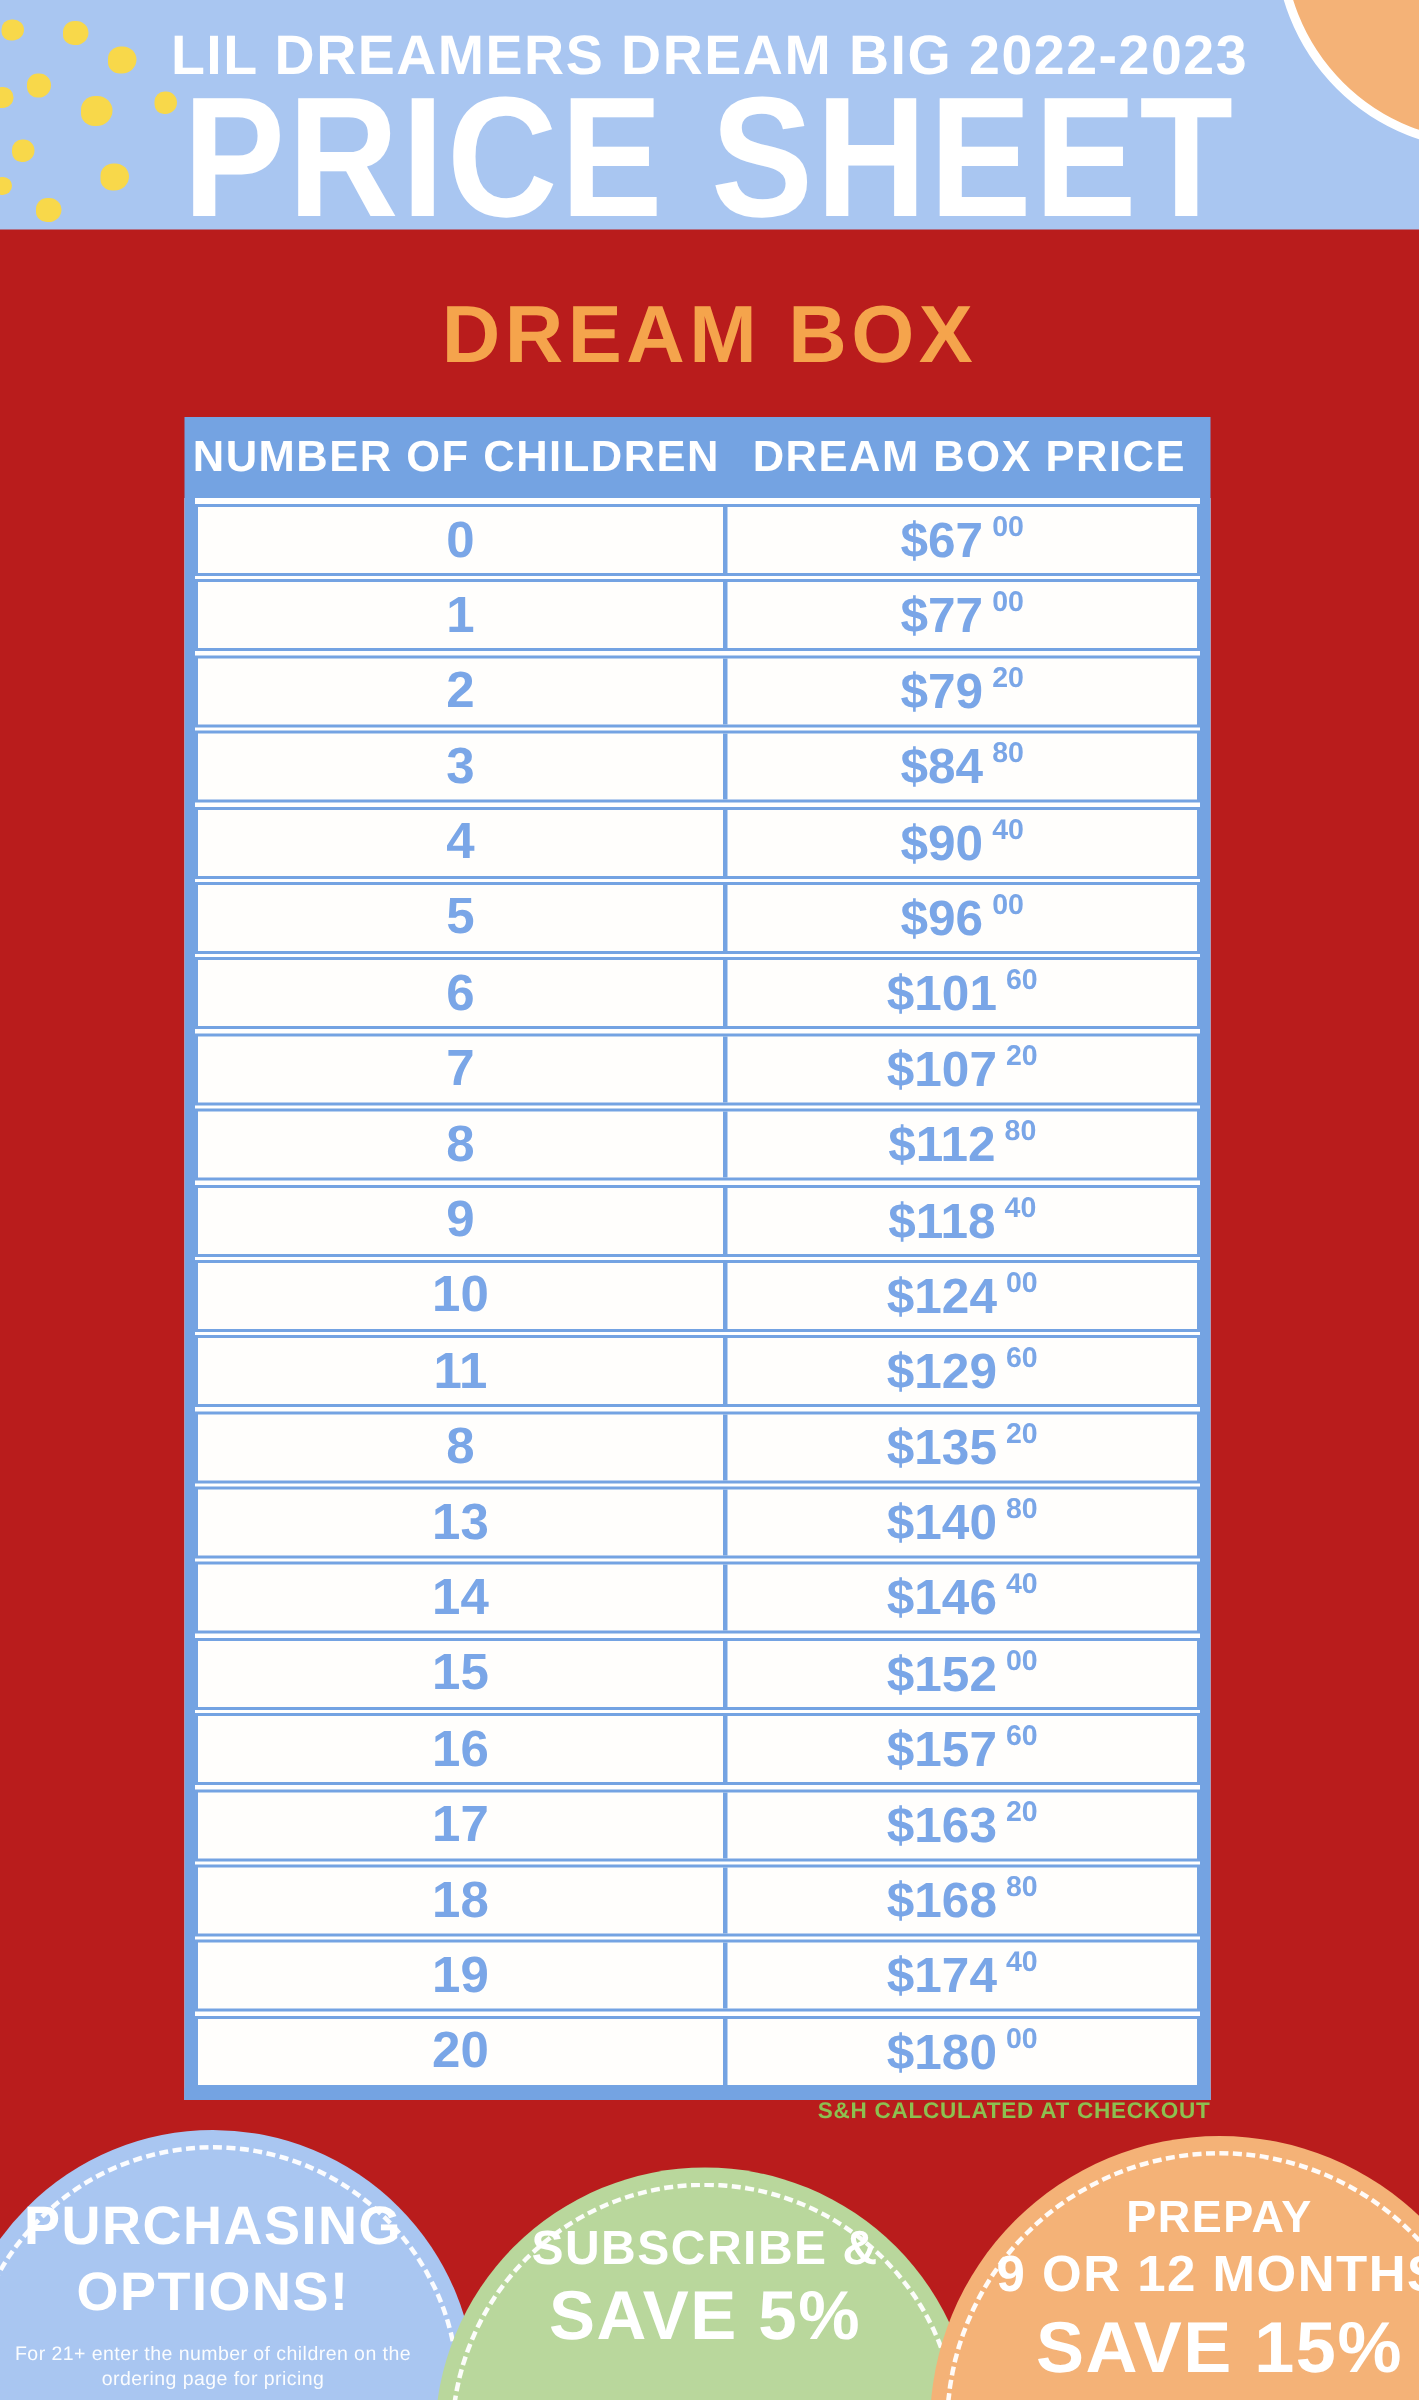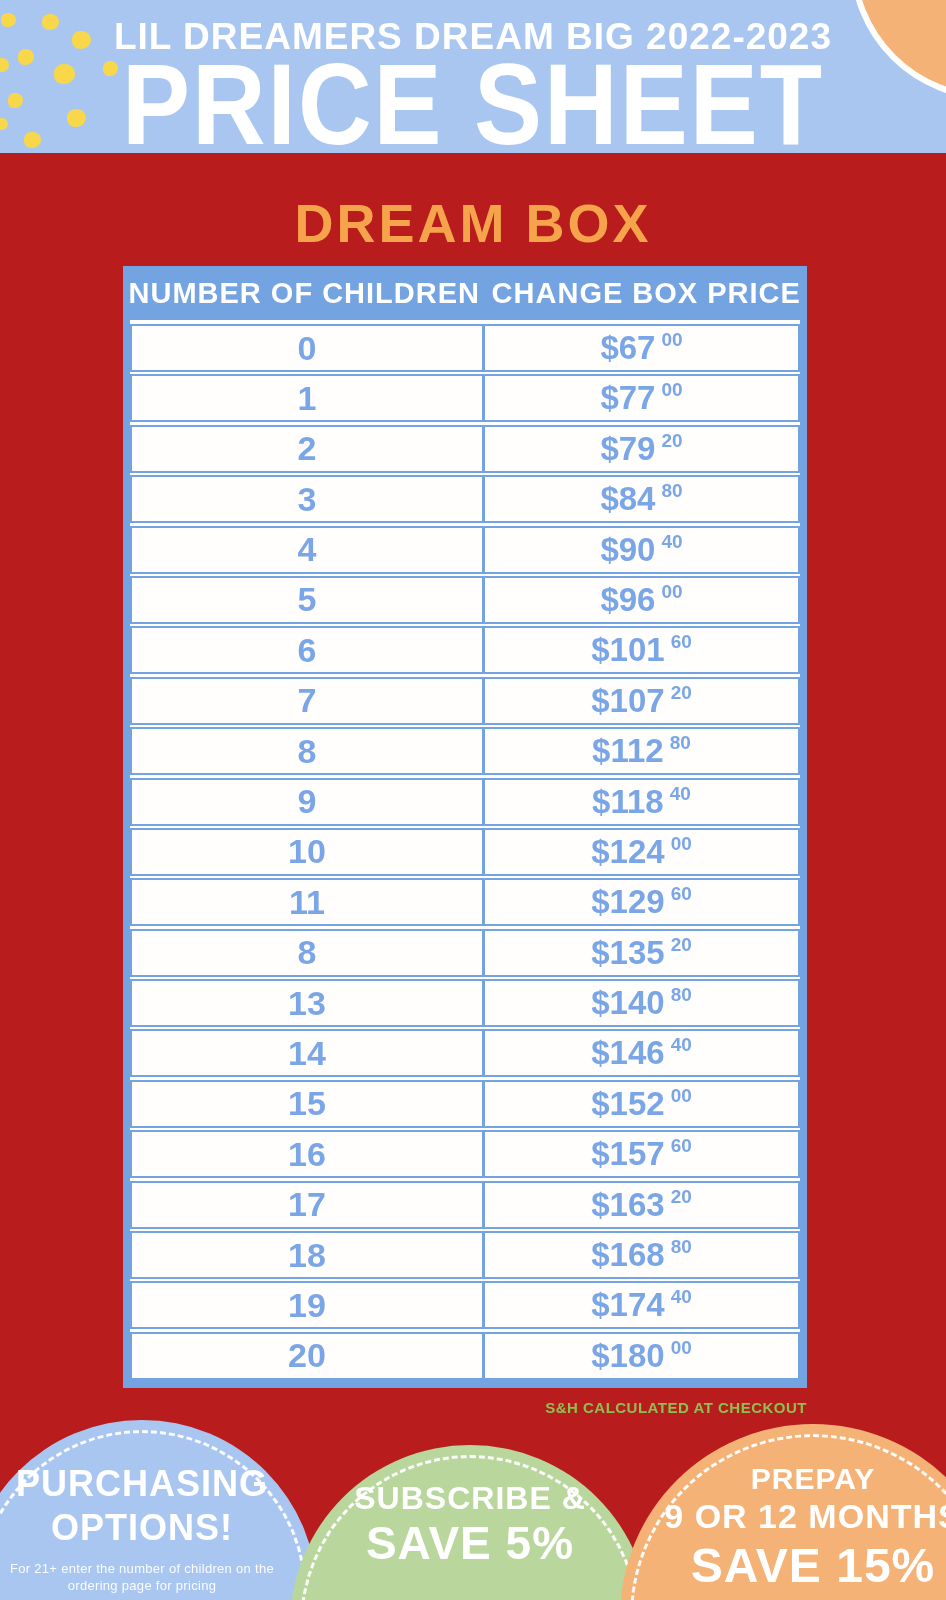--- a/index.html
+++ b/index.html
@@ -14,21 +14,21 @@
   .dot{position:absolute;background:#f8d84a;border-radius:48% 52% 55% 45%;}
   .banner-subtitle{position:absolute;top:16px;left:0;width:100%;text-align:center;
     color:#ffffff;font-size:37px;letter-spacing:1px;white-space:nowrap;}
   .banner-title{position:absolute;top:42px;left:0;width:100%;text-align:center;
     color:#ffffff;font-size:102px;letter-spacing:2px;line-height:1.1;white-space:nowrap;
     transform:scaleY(1.12);transform-origin:top center;}
   
   .section-title{position:absolute;top:192px;left:0;width:100%;text-align:center;
     color:#f5a44c;font-size:54px;letter-spacing:3px;margin:0;}
   
-  .price-table{position:absolute;left:123px;top:266px;width:684px;}
+  .price-table{position:absolute;left:123px;top:278px;width:684px;}
   .thead{height:54px;background:#74a3e2;display:flex;color:#ffffff;font-size:29px;letter-spacing:1px;}
   .thead .hcell{display:flex;align-items:center;justify-content:center;}
   .thead .h0{width:53%;}
   .thead .h1{width:47%;}
   .tbody{border:0 solid #74a3e2;border-width:0 7px 8px 7px;padding-top:4px;background:#ffffff;box-sizing:border-box;}
   .trow{display:flex;height:48px;border:2px solid #74a3e2;margin-bottom:2.4px;box-sizing:border-box;background:#fffefc;}
   .trow:last-child{margin-bottom:0;}
   .cell{display:flex;align-items:center;justify-content:center;color:#7aa6e7;}
   .cell.num{width:53%;border-right:3px solid #74a3e2;font-size:34px;box-sizing:border-box;}
   .cell.price{flex:1;font-size:33px;}
@@ -76,21 +76,21 @@
     <div class="corner-blob"></div>
     <div class="banner-subtitle">LIL DREAMERS DREAM BIG 2022-2023</div>
     <div class="banner-title">PRICE SHEET</div>
   </header>
 
   <h1 class="section-title">DREAM BOX</h1>
 
   <div class="price-table">
     <div class="thead">
       <div class="hcell h0">NUMBER OF CHILDREN</div>
-      <div class="hcell h1">CHANGE BOX PRICE</div>
+      <div class="hcell h1">DREAM BOX PRICE</div>
     </div>
     <div class="tbody">
         <div class="trow">
           <div class="cell num">0</div>
           <div class="cell price">
             <span>$67</span>
             <span class="cents">00</span>
           </div>
         </div>
         <div class="trow">

